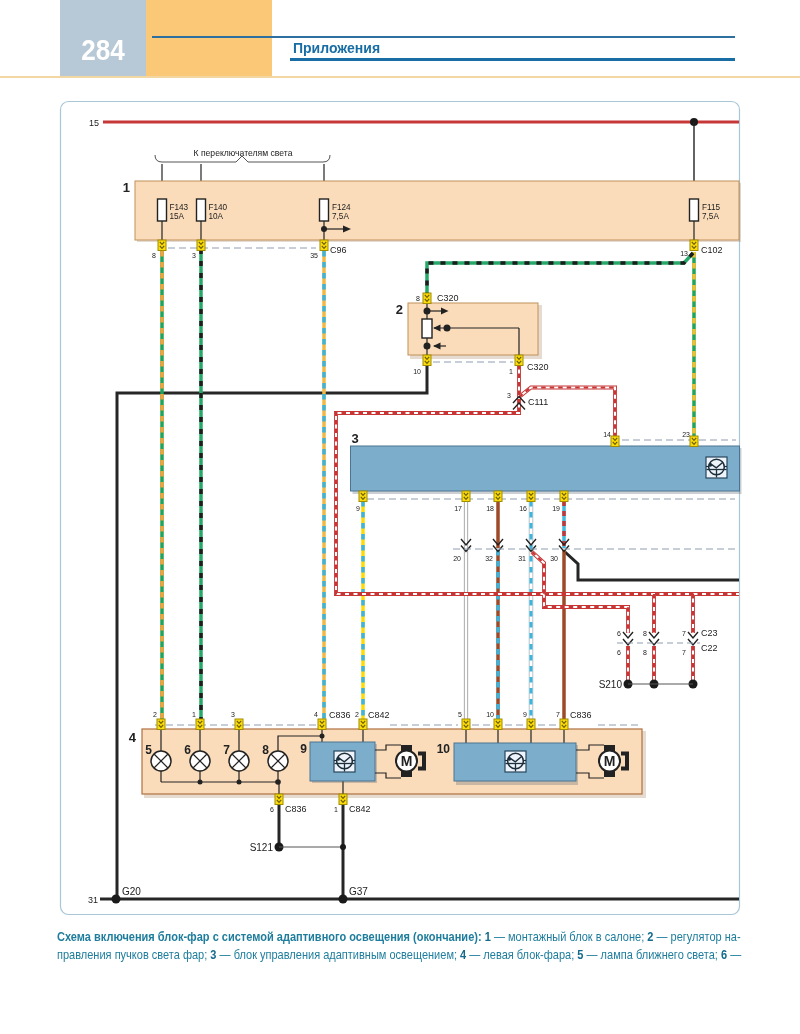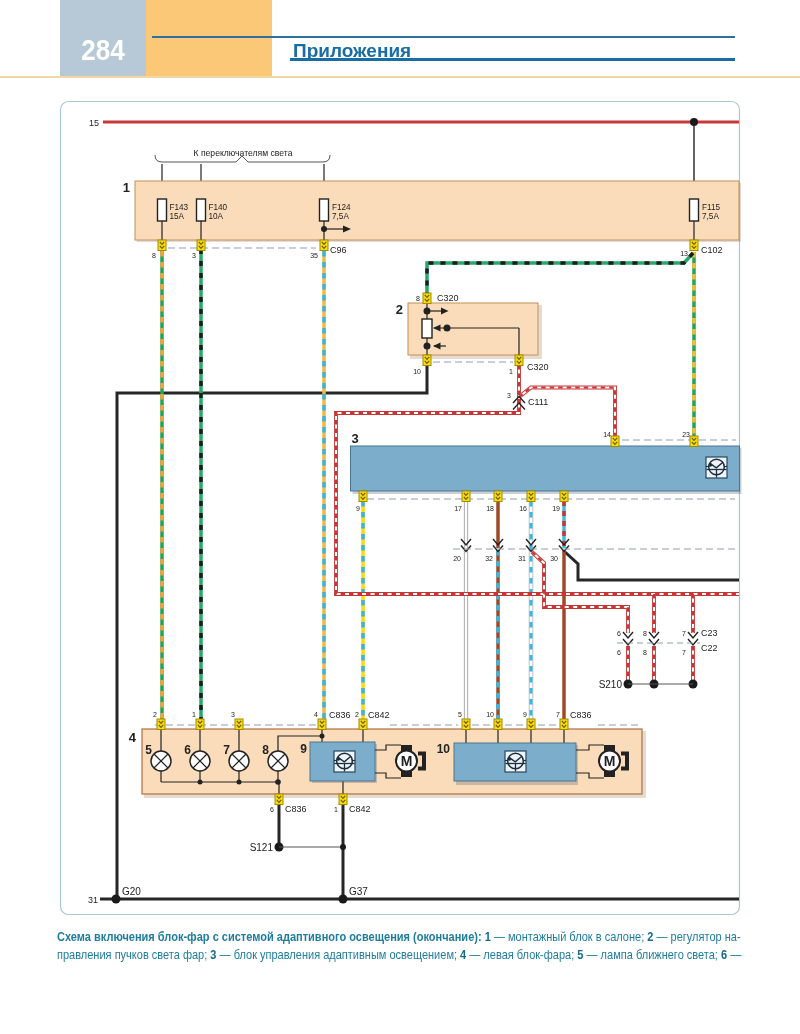--- a/index.html
+++ b/index.html
@@ -1,21 +1,21 @@
 <!DOCTYPE html>
 <html><head>
 <meta charset="utf-8">
 <style>
   html,body{margin:0;padding:0;background:#ffffff;}
   body{width:800px;height:1034px;position:relative;font-family:"Liberation Sans",sans-serif;overflow:hidden;}
   .hdr-grey{position:absolute;left:60px;top:0;width:86px;height:76px;background:#b7c8d6;}
   .hdr-num{position:absolute;left:60px;top:34px;width:86px;text-align:center;color:#ffffff;font-weight:bold;font-size:29px;letter-spacing:0;transform:scaleX(0.9);transform-origin:50% 0;}
   .hdr-orange{position:absolute;left:146px;top:0;width:126px;height:76px;background:#fbc878;}
   .hdr-line1{position:absolute;left:152px;top:36px;width:583px;height:2px;background:#2d6f9e;}
-  .hdr-title{position:absolute;left:293px;top:40px;font-size:19px;font-weight:bold;color:#176da4;}
+  .hdr-title{position:absolute;left:293px;top:40px;font-size:14px;font-weight:bold;color:#176da4;}
   .hdr-line2{position:absolute;left:290px;top:58px;width:445px;height:3px;background:#176da4;}
   .hdr-tan{position:absolute;left:0;top:76px;width:800px;height:2px;background:#f3d7a2;}
   .caption{position:absolute;left:57px;top:928px;width:770px;font-size:12.4px;line-height:18px;color:#1e7d9d;}
   .caption .j{white-space:nowrap;transform:scaleX(0.889);transform-origin:0 0;}
   .caption b{font-weight:bold;}
   .caption .n{color:#136a8a;font-weight:bold;}
   svg{position:absolute;left:0;top:0;}
   svg text{font-family:"Liberation Sans",sans-serif;fill:#222;}
 </style>
 </head>

